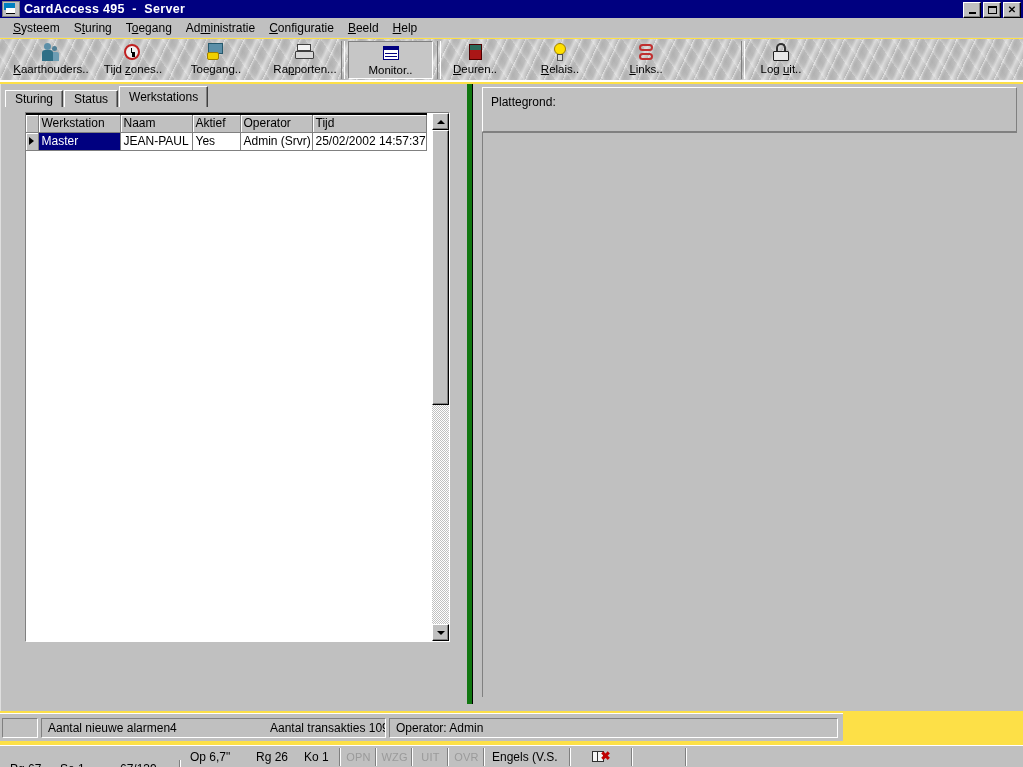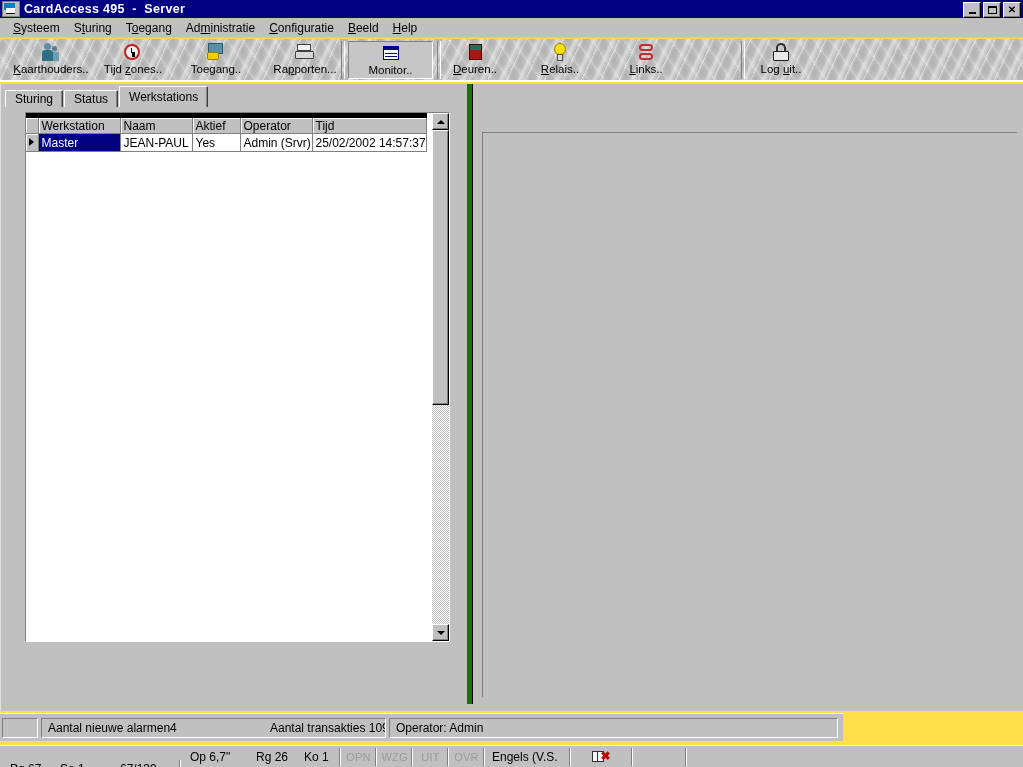--- a/index.html
+++ b/index.html
@@ -402,21 +402,21 @@
     padding: 0 0 0 3px;
     height: 18px;
     overflow: hidden;
     white-space: nowrap;
     font-weight: normal;
     text-align: left;
     box-sizing: border-box;
   }
   table.grid th {
     background: #c0c0c0;
-    border-top: 5px solid #000000;
+    border-top: 2px solid #000000;
     box-shadow: inset 1px 1px 0 #ffffff;
   }
   table.grid tr.row td {
     background: #ffffff;
     color: #000;
   }
   table.grid tr.row td.sel {
     background: #000080;
     color: #ffffff;
   }
@@ -771,20 +771,23 @@
             </div>
         </div>
       </div>
     </div>
 
     <div class="splitter">
       <div class="bar"></div>
     </div>
 
     <div class="rightpane">
+      <div class="plat-group">
+        <div class="plat-label">Plattegrond:</div>
+      </div>
       <div class="plat-body"></div>
     </div>
   </div>
 
   <div class="appstatus">
     <div class="sbpanel sb-small"></div>
     <div class="sbpanel sb-mid">
       <span>Aantal nieuwe alarmen4</span>
       <span class="m2">Aantal transakties  109</span>
     </div>

